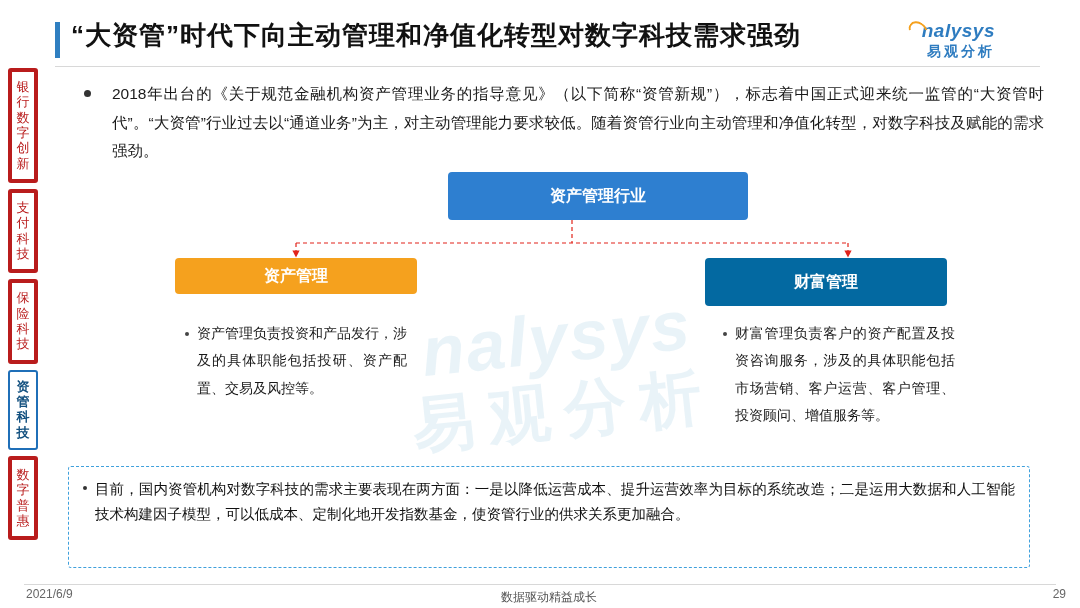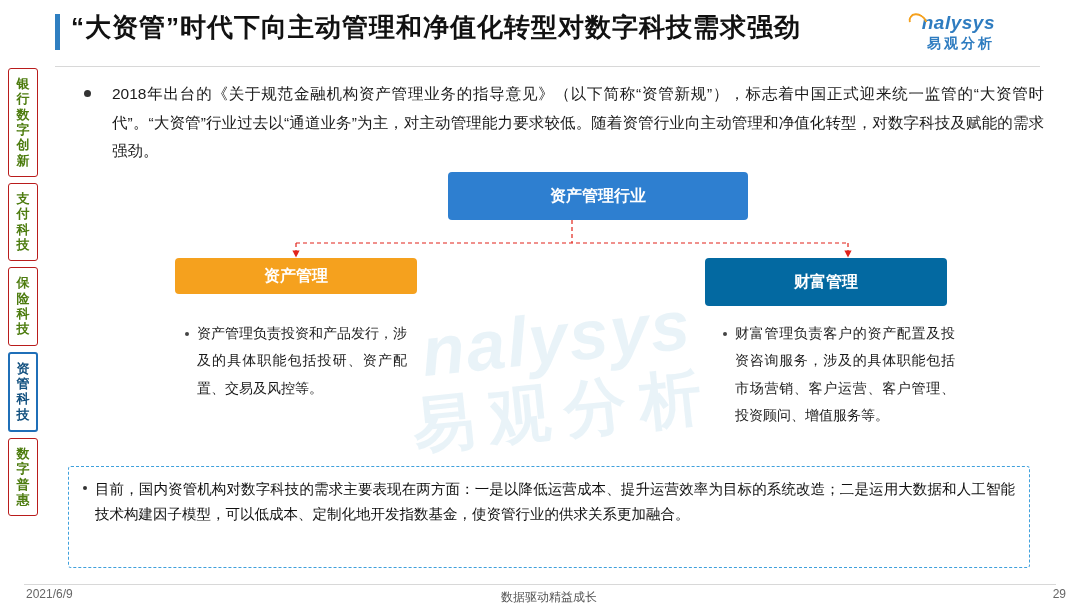--- a/index.html
+++ b/index.html
@@ -42,42 +42,42 @@
   
   .sidetabs {
     position: absolute;
     left: 8px; top: 68px;
     width: 34px;
     z-index: 5;
   }
   .sidetab {
     width: 30px;
     margin-bottom: 6px;
-    border: 1px solid #b91c1c;
+    border: 4px solid #b91c1c;
     border-radius: 3px;
-    color: #4d7c0f;
+    color: #b91c1c;
     font-size: 13px;
     line-height: 1.18;
     text-align: center;
     padding: 7px 2px 8px 2px;
     background: #ffffff;
     letter-spacing: 0px;
-    font-weight: 700;
+    font-weight: 400;
   }
   .sidetab.active {
     background: #ffffff;
     border: 2px solid #1f6fb8;
     color: #12507f;
     font-weight: bold;
   }
 
   
   .title-bar {
     position: absolute;
-    left: 55px; top: 10px;
+    left: 55px; top: 18px;
     width: 940px;
     height: 44px;
     z-index: 4;
   }
   .title-accent {
     position: absolute;
     left: 0; top: 4px;
     width: 5px; height: 36px;
     background: #2f7fc1;
   }

